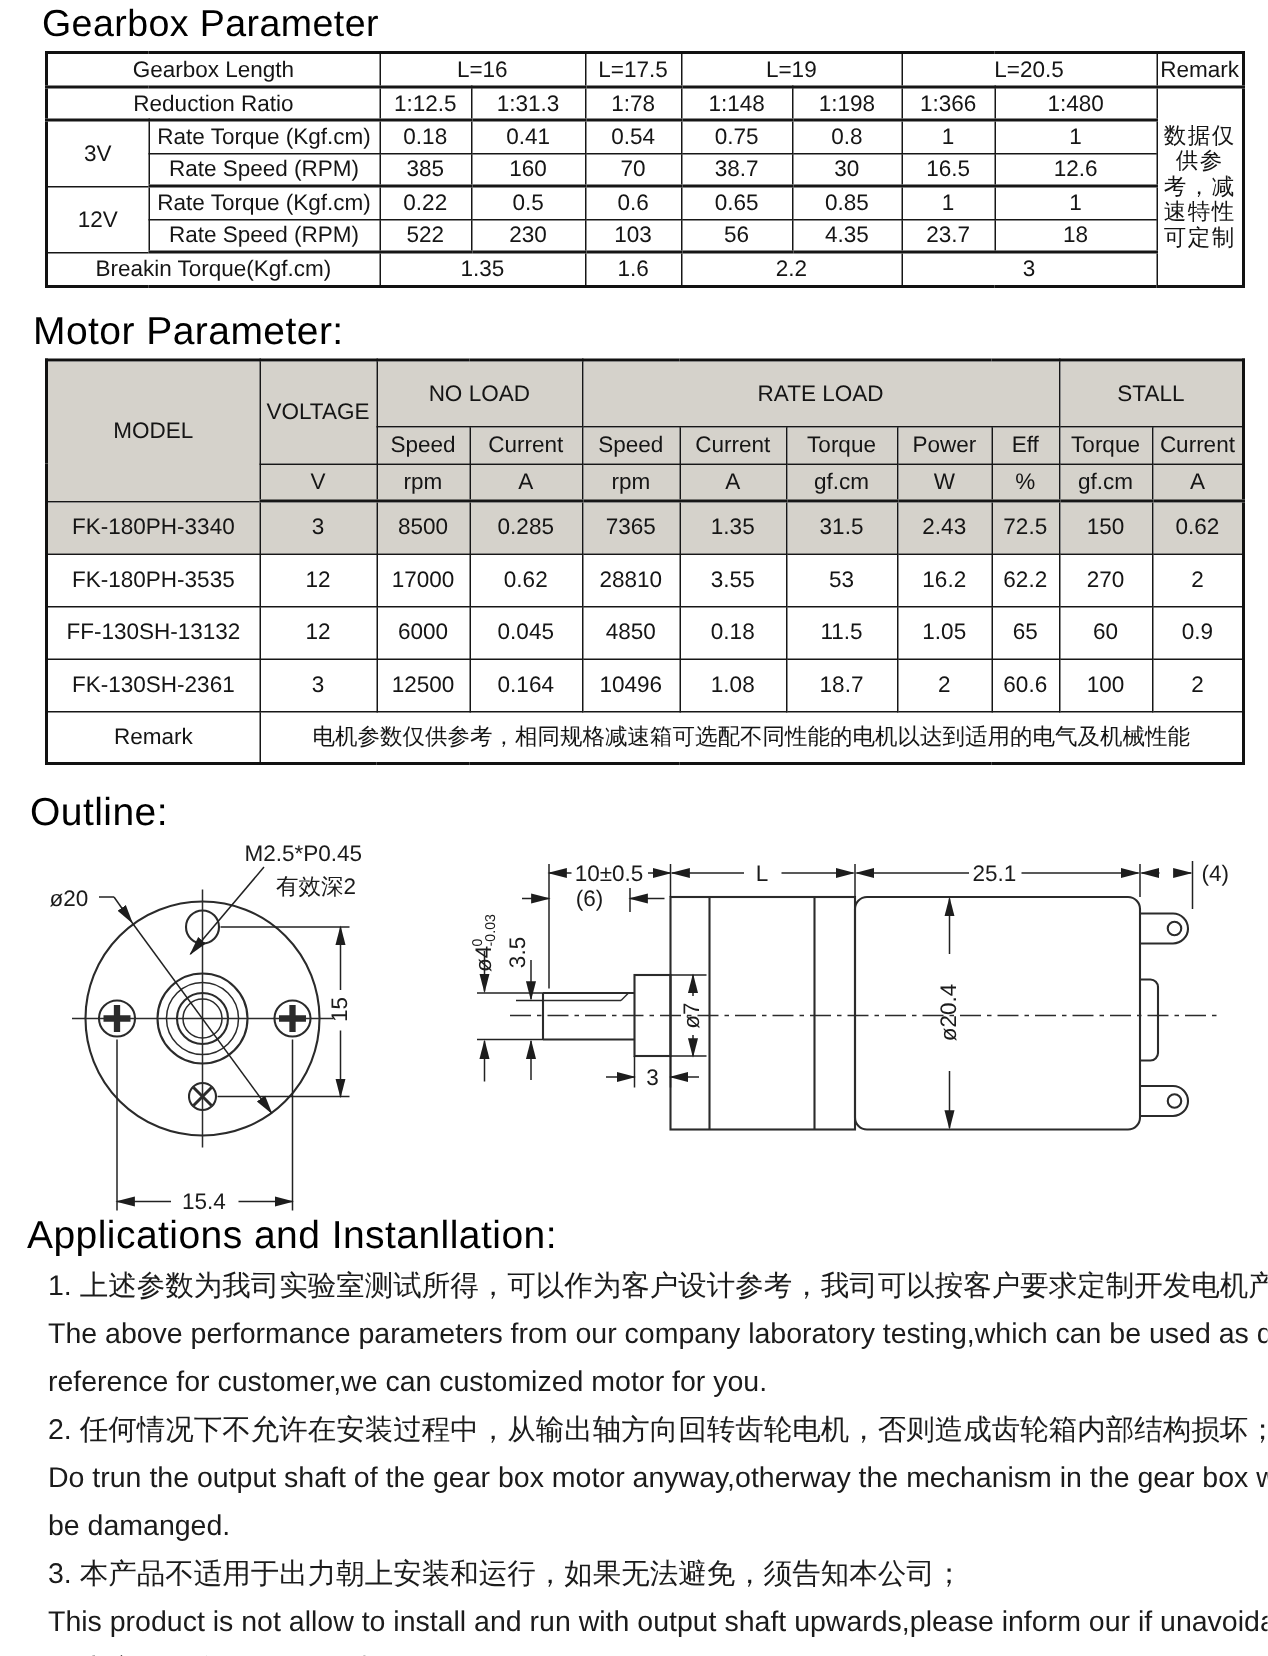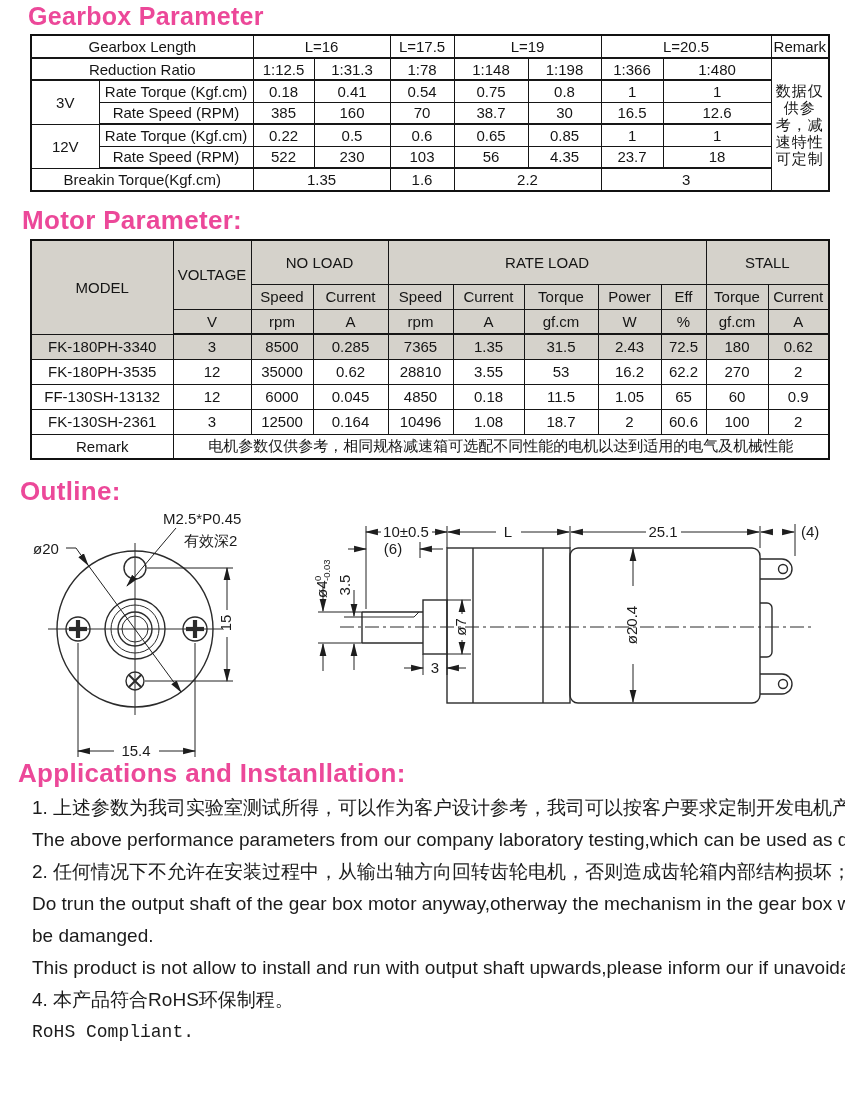--- a/index.html
+++ b/index.html
@@ -3,21 +3,21 @@
 <meta charset="utf-8">
 <style>
   * { box-sizing: border-box; }
   html,body { margin:0; padding:0; }
   body {
     width:845px; height:1104px; overflow:hidden; position:relative;
     background:#ffffff; color:#1b1b1b;
     font-family:"Liberation Sans","DejaVu Sans",sans-serif;
   }
   .h-sec {
-    font-weight:700; font-size:26px; line-height:29px; margin:0; color:#ec4899;
+    font-weight:400; font-size:26px; line-height:29px; margin:0; color:#000000;
     letter-spacing:0.3px;
   }
   #gearbox-heading { margin:2px 0 3px 28px; font-size:25px; }
   #motor-heading   { margin:14px 0 4px 22px; }
   #outline-heading { margin:17px 0 0 20px; }
   #apps-heading    { margin:-2px 0 0 18px; }
 
   table { border-collapse:collapse; table-layout:fixed; margin-left:30px; }
   td, th {
     border:1px solid #161616; text-align:center; vertical-align:middle;
@@ -26,21 +26,21 @@
   }
   #gearbox-table { width:798px; }
   #gearbox-table tr { height:22px;margin-top:44px; }
   #gearbox-table tr.r1 { height:23px; }
   #gearbox-table { border:2px solid #111; }
   #gearbox-table tr.sec td { border-bottom-width:2px; }
   #motor-table { width:798px; border:2px solid #111; }
   #motor-table td { border-width:1.4px; }
   #motor-table tr.mh1 { height:44px; }
   #motor-table tr.mh2, #motor-table tr.mh3 { height:25px; }
-  #motor-table tr.mdata, #motor-table tr.mremark { height:25px; }
+  #motor-table tr.mdata, #motor-table tr.mremark { height:35px; }
   .gray { background:#d5d2cb; }
   .units-row td { border-bottom-width:2px !important; }
   .vwrap { white-space:pre-line; line-height:17px; font-size:15px;border-radius:10px; }
   .remark-zh { text-align:center; font-size:15px; letter-spacing:1px; }
 
   #outline-svg { display:block; }
 
   .apps-lines { margin:4px 0 0 32px; }
   .apps-line {
     font-size:19px; line-height:32px; white-space:nowrap; color:#1b1b1b;
@@ -201,27 +201,27 @@
   <tr class="mdata">
     <td class="gray">FK-180PH-3340</td>
     <td class="gray">3</td>
     <td class="gray">8500</td>
     <td class="gray">0.285</td>
     <td class="gray">7365</td>
     <td class="gray">1.35</td>
     <td class="gray">31.5</td>
     <td class="gray">2.43</td>
     <td class="gray">72.5</td>
-    <td class="gray">180</td>
+    <td class="gray">150</td>
     <td class="gray">0.62</td>
   </tr>
   <tr class="mdata">
     <td>FK-180PH-3535</td>
     <td>12</td>
-    <td>35000</td>
+    <td>17000</td>
     <td>0.62</td>
     <td>28810</td>
     <td>3.55</td>
     <td>53</td>
     <td>16.2</td>
     <td>62.2</td>
     <td>270</td>
     <td>2</td>
   </tr>
   <tr class="mdata">
@@ -395,19 +395,21 @@
     <line class="dim" x1="633" y1="158" x2="633" y2="196" marker-end="url(#arr)"></line>
     <text class="dtxt" transform="translate(637,119) rotate(-90)" text-anchor="middle">ø20.4</text>
   </g>
 </svg>
 
 <h2 id="apps-heading" class="h-sec">Applications and Instanllation:</h2>
 
 <div class="apps-lines">
   <div class="apps-line">1. 上述参数为我司实验室测试所得，可以作为客户设计参考，我司可以按客户要求定制开发电机产品；</div>
   <div class="apps-line">The above performance parameters from our company laboratory testing,which can be used as design</div>
+  <div class="apps-line">reference for customer,we can customized motor for you.</div>
   <div class="apps-line">2. 任何情况下不允许在安装过程中，从输出轴方向回转齿轮电机，否则造成齿轮箱内部结构损坏；</div>
   <div class="apps-line">Do trun the output shaft of the gear box motor anyway,otherway the mechanism in the gear box will</div>
   <div class="apps-line">be damanged.</div>
+  <div class="apps-line">3. 本产品不适用于出力朝上安装和运行，如果无法避免，须告知本公司；</div>
   <div class="apps-line">This product is not allow to install and run with output shaft upwards,please inform our if unavoidable.</div>
   <div class="apps-line">4. 本产品符合RoHS环保制程。</div>
   <div class="apps-line mono">RoHS Compliant.</div>
 </div>
 
 </body></html>

